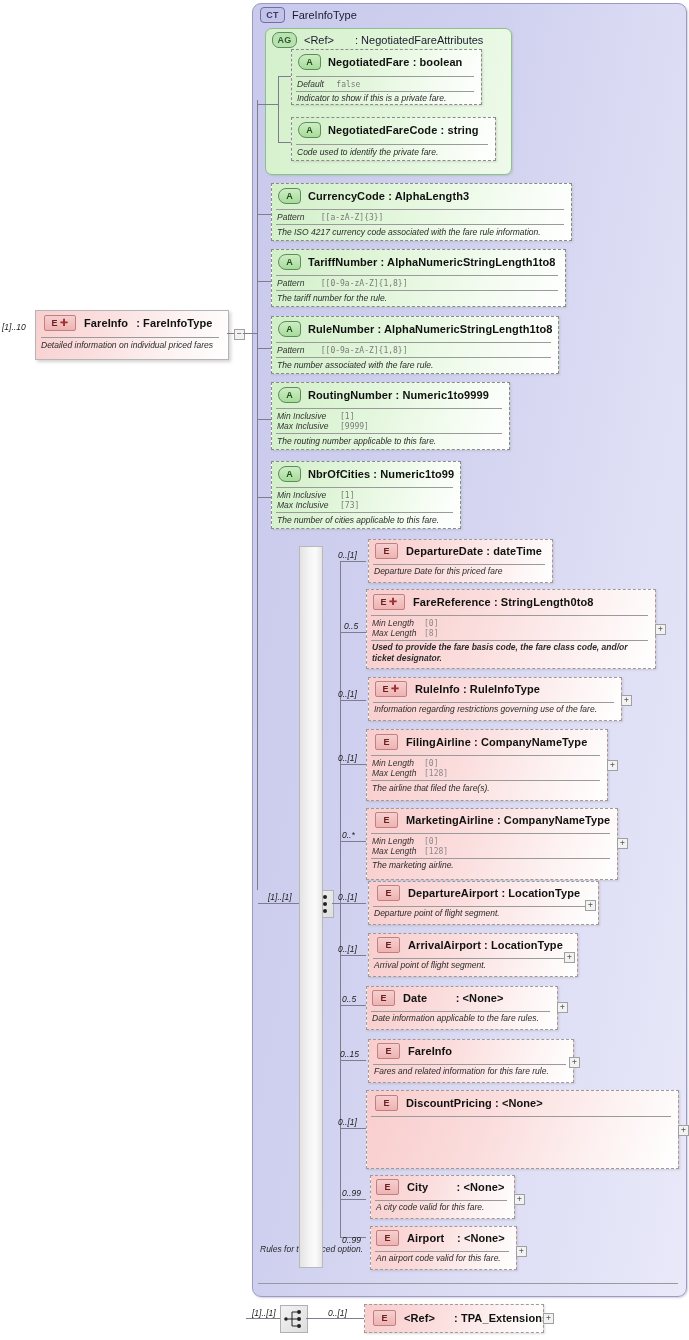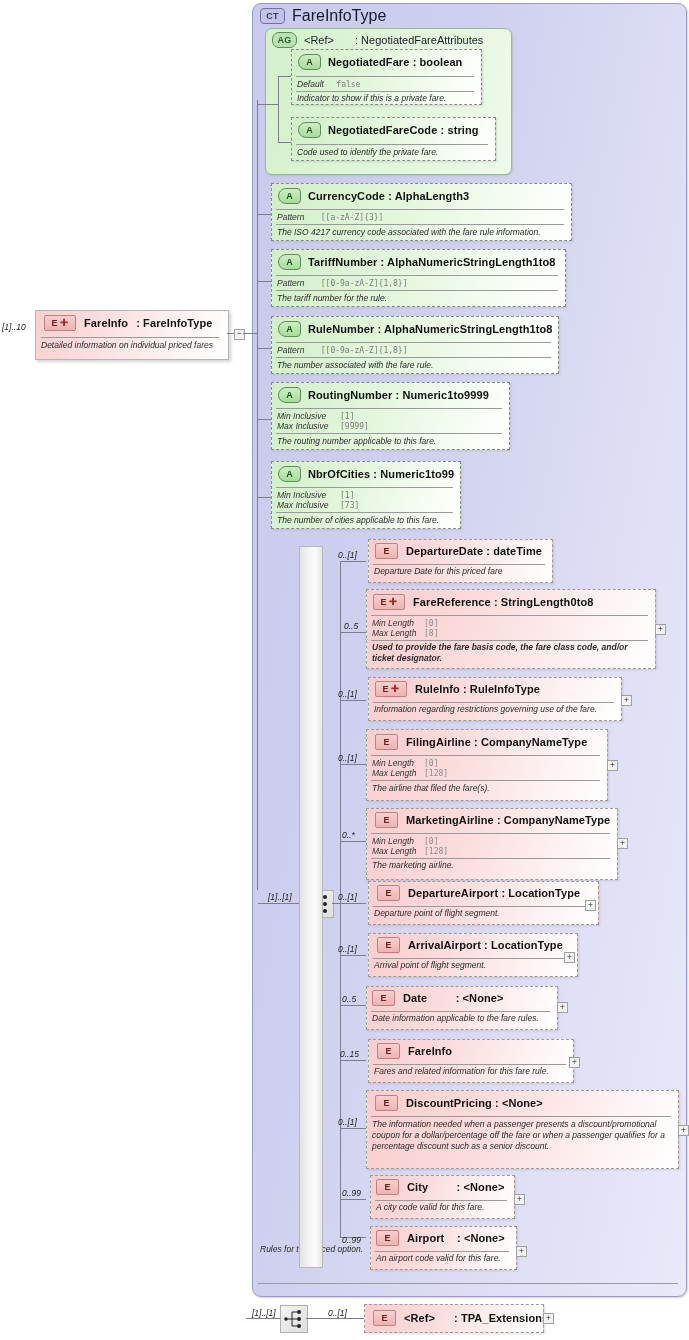--- a/index.html
+++ b/index.html
@@ -30,21 +30,21 @@
   }
   .badge-ct{border:1px solid #6e6ea8;background:#c3c3e8;color:#3a3a6e;}
   .badge-ag{border:1px solid #5c8c5c;background:#b8e2b0;color:#2f5c2f;border-radius:7px;}
   .badge-a{border:1px solid #5c8c5c;background:linear-gradient(#cdeec2,#a8db9c);color:#204a20;
            border-top-left-radius:8px;border-bottom-left-radius:8px;width:21px;height:14px;}
   .badge-e{border:1px solid #c08080;background:linear-gradient(#f6cfcf,#eeb3b3);color:#6a2020;
            width:21px;height:14px;border-radius:2px;}
   .badge-eplus{width:30px;}
   .plusglyph{color:#a03030;font-weight:bold;margin-left:2px;font-size:10px;line-height:1;}
 
-  .ct-title{font-size:16px;color:#1a1a2e;}
+  .ct-title{font-size:11px;color:#1a1a2e;}
 
   
   .ag-box{
     position:absolute;
     border:1px solid #8fbf8f;border-radius:7px;
     background:linear-gradient(105deg,#d4f0cb 0%,#dff5d8 45%,#eefaea 100%);
     box-shadow:1px 1px 2px rgba(130,160,130,.35);
   }
   .ag-head{position:absolute;left:7px;top:5px;display:flex;align-items:center;gap:7px;}
   .ag-title{font-size:11px;color:#1a1a2e;}
@@ -430,21 +430,20 @@
   <div class="expand" style="left:569px;top:1057px;">+</div>
 
   <div class="line hline" style="left:340px;top:1128px;width:26px;"></div>
   <div class="card" style="left:338px;top:1117px;">0..[1]</div>
   <div class="el-box" style="left:366px;top:1090px;width:311px;height:77px;"></div>
   <div class="el-head" style="left:375px;top:1095px;">
     <span class="badge badge-e">E</span>
     <span class="el-name">DiscountPricing : &lt;None&gt;</span>
   </div>
   <div class="sep" style="left:371px;top:1116px;width:300px;"></div>
-  <div class="el-doc" style="left:372px;top:1119px;width:298px;">The information needed when a passenger presents a discount/promotional coupon for a dollar/percentage off the fare or when a passenger qualifies for a percentage discount such as a senior discount.</div>
   <div class="expand" style="left:678px;top:1125px;">+</div>
 
   <div class="line hline" style="left:340px;top:1199px;width:26px;"></div>
   <div class="card" style="left:342px;top:1188px;">0..99</div>
   <div class="el-box" style="left:370px;top:1175px;width:143px;height:42px;"></div>
   <div class="el-head" style="left:376px;top:1179px;">
     <span class="badge badge-e">E</span>
     <span class="el-name">City         : &lt;None&gt;</span>
   </div>
   <div class="sep" style="left:375px;top:1200px;width:132px;"></div>

